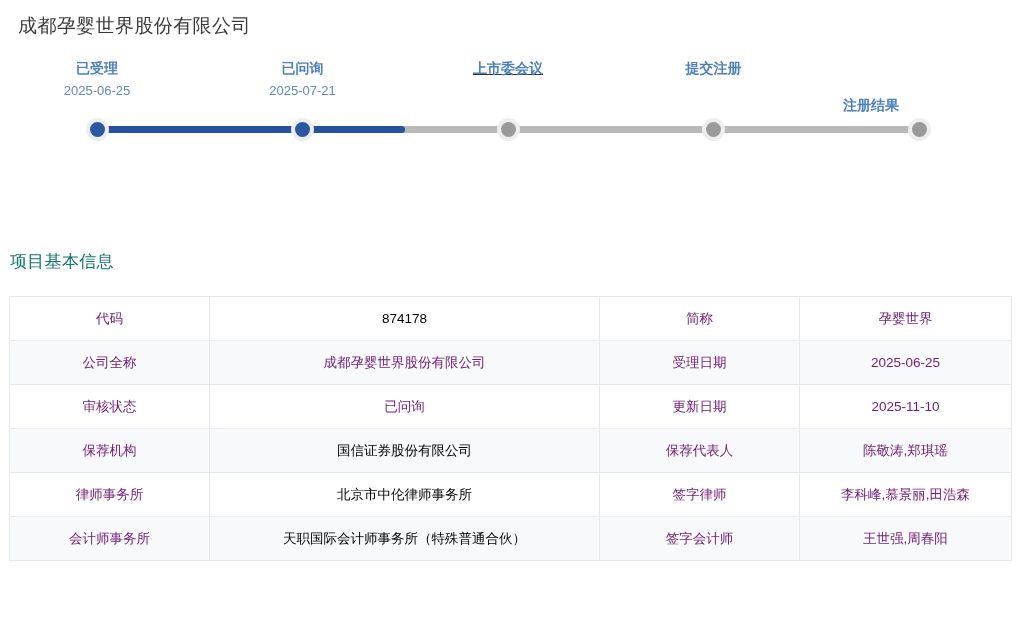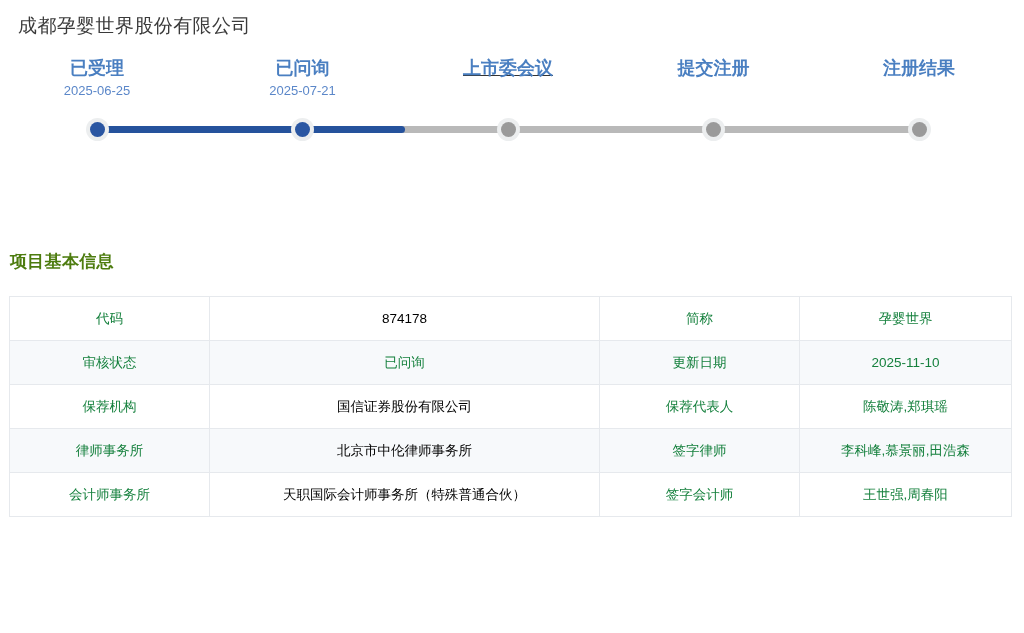--- a/index.html
+++ b/index.html
@@ -38,21 +38,21 @@
     height: 92px;
   }
   .step {
     position: absolute;
     top: 0;
     width: 190px;
     margin-left: -95px;
     text-align: center;
   }
   .step-label {
-    font-size: 18px;
+    font-size: 14px;
     font-weight: bold;
     color: #4a7fc1;
     line-height: 20px;
     white-space: nowrap;
     text-align: center;
   }
   .step-date {
     font-size: 13px;
     font-weight: 400;
     color: #5b87c9;
@@ -107,22 +107,22 @@
   .node.done .dot {
     background: #2a56a2;
   }
 
   
   .section-title {
     position: absolute;
     left: 10px;
     top: 250px;
     font-size: 17px;
-    font-weight: 700;
-    color: #4d7c0f;
+    font-weight: 400;
+    color: #0f766e;
     letter-spacing: 0.3px;
     white-space: nowrap;
   }
 
   
   .info-table {
     position: absolute;
     left: 9px;
     top: 296px;
     width: 1002px;
@@ -133,21 +133,21 @@
   .info-table col.c1 { width: 200px; }
   .info-table col.c2 { width: 390px; }
   .info-table col.c3 { width: 200px; }
   .info-table col.c4 { width: 212px; }
 
   .info-table td {
     height: 43px;
     border: 1px solid #e6e9ed;
     text-align: center;
     vertical-align: middle;
-    color: #15803d;
+    color: #701a75;
     padding: 0 6px;
     white-space: nowrap;
     overflow: hidden;
   }
   .info-table tr:nth-child(even) td {
     background: #f7f9fb;
   }
   .info-table tr:nth-child(odd) td {
     background: #ffffff;
   }
@@ -174,21 +174,21 @@
       <div class="step" style="left: 302.5px;">
         <div class="step-label">已问询</div>
         <div class="step-date">2025-07-21</div>
       </div>
       <div class="step" style="left: 508px; text-decoration: underline;">
         <div class="step-label">上市委会议</div>
       </div>
       <div class="step" style="left: 713.5px;">
         <div class="step-label">提交注册</div>
       </div>
-      <div class="step" style="left: 919px;">
+      <div class="step" style="left: 871px; margin-top: 37px;">
         <div class="step-label">注册结果</div>
       </div>
     </div>
   <div id="nodes-host">
       <div class="node done" style="left: 97px;">
         <div class="dot"></div>
       </div>
       <div class="node done" style="left: 302.5px;">
         <div class="dot"></div>
       </div>
@@ -214,20 +214,26 @@
       <col class="c4">
   </colgroup>
   <tbody id="table-body">
       <tr>
         <td>代码</td>
         <td class="link">874178</td>
         <td>简称</td>
         <td>孕婴世界</td>
       </tr>
       <tr>
+        <td>公司全称</td>
+        <td>成都孕婴世界股份有限公司</td>
+        <td>受理日期</td>
+        <td>2025-06-25</td>
+      </tr>
+      <tr>
         <td>审核状态</td>
         <td>已问询</td>
         <td>更新日期</td>
         <td>2025-11-10</td>
       </tr>
       <tr>
         <td>保荐机构</td>
         <td class="link">国信证券股份有限公司</td>
         <td>保荐代表人</td>
         <td>陈敬涛,郑琪瑶</td>

